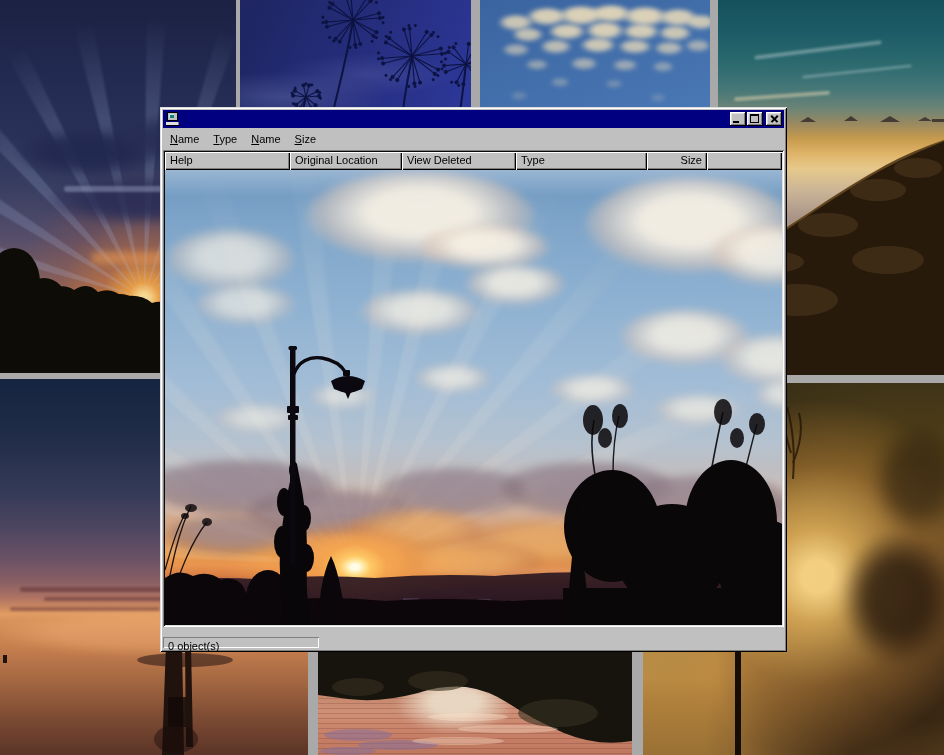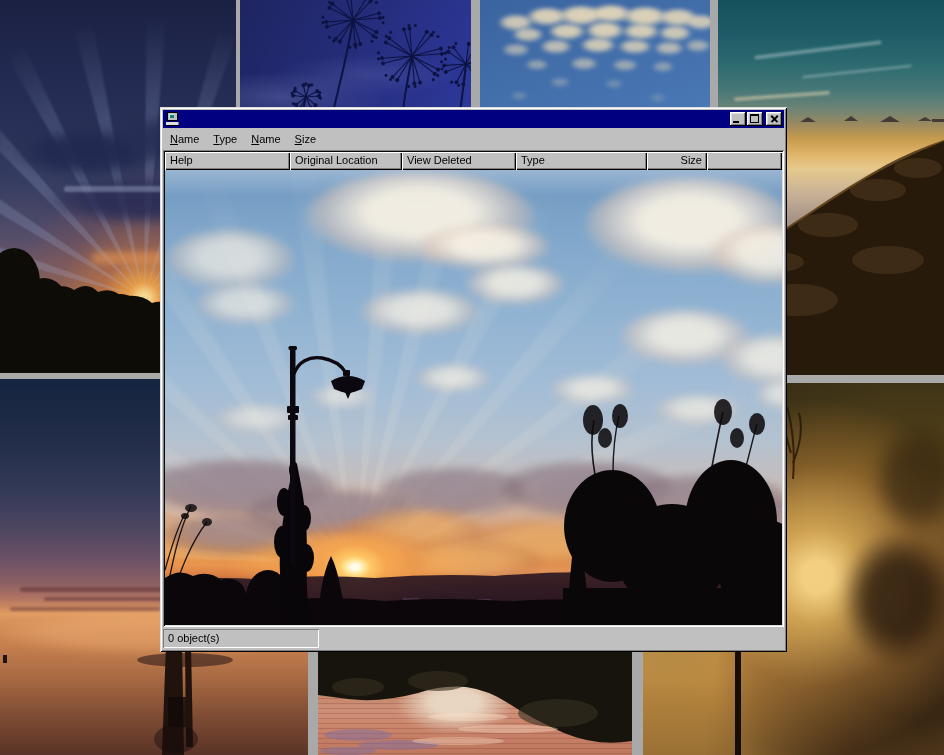--- a/index.html
+++ b/index.html
@@ -56,21 +56,21 @@
   .mi::first-letter{text-decoration:underline;}
   #listview{margin-top:1px;height:477px;background:#000;position:relative;box-sizing:border-box;padding:2px;
     box-shadow:inset 1px 1px 0 #808080, inset -1px -1px 0 #fff, inset 2px 2px 0 #0a0a0a, inset -2px -2px 0 #dfdfdf;}
   #header-row{display:flex;height:18px;background:#c0c0c0;position:relative;z-index:5;}
   .hc{box-sizing:border-box;font-size:11px;line-height:17px;padding-left:5px;color:#000;background:#c0c0c0;
     box-shadow:inset 1px 1px 0 #fff, inset -1px -1px 0 #000, inset -2px -2px 0 #808080;white-space:nowrap;overflow:hidden;}
   .hc.right{text-align:right;padding-right:5px;padding-left:0;}
   #statusbar{margin-top:2px;height:19px;display:flex;}
   .sp{box-sizing:border-box;font-size:11px;color:#000;padding:3px 0 0 5px;background:#c0c0c0;
     box-shadow:inset 1px 1px 0 #808080, inset -1px -1px 0 #fff;white-space:nowrap;}
-  #sp1{width:156px;margin-right:3px;}
+  #sp1{width:156px;margin-right:3px;margin-top:8px;}
   #sp2{flex:1;position:relative;}
   #grip{position:absolute;right:1px;bottom:1px;width:13px;height:13px;
     background:repeating-linear-gradient(135deg, rgba(0,0,0,0) 0 3px, #fff 3px 4px, #808080 4px 6px);
     clip-path:polygon(100% 0, 100% 100%, 0 100%);}
   
   #scene{position:relative;width:617px;height:455px;overflow:hidden;background:
     linear-gradient(180deg,#6e97c0 0%,#7ea5c9 12%,#8fb2d2 30%,#a3bdd6 48%,#b5c2cf 60%,#c3bdbd 68%,
       #cfae9a 75%,#daa06f 80%,#e89a4e 85%,#e8934e 87%,#d97f44 89%,#a85a44 91%,#64343a 93%,#2e181f 95.5%,#140b10 100%);}
   #scene .top-haze{position:absolute;left:0;top:0;width:100%;height:26px;background:linear-gradient(180deg,rgba(255,255,255,.30),rgba(255,255,255,0));}
   #scene-rays{position:absolute;inset:0;

